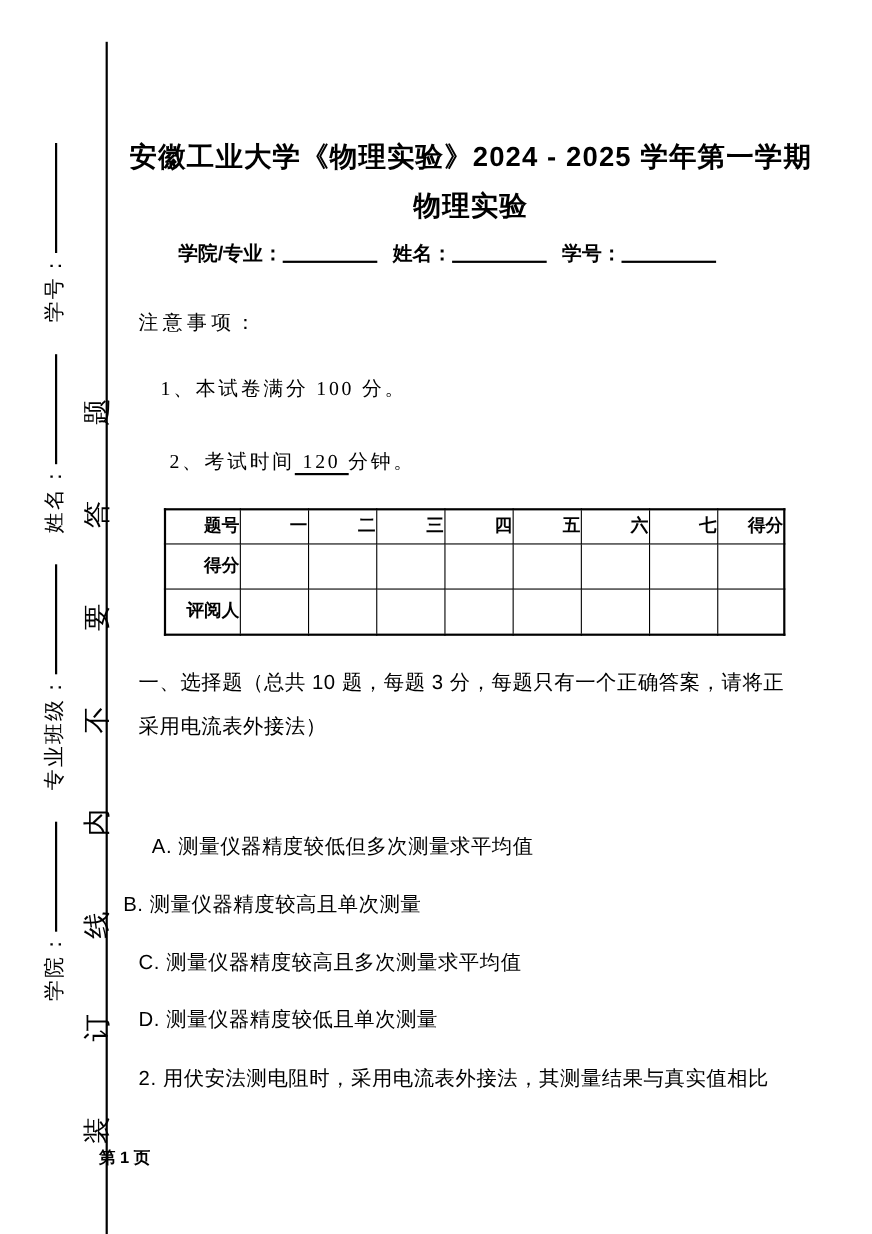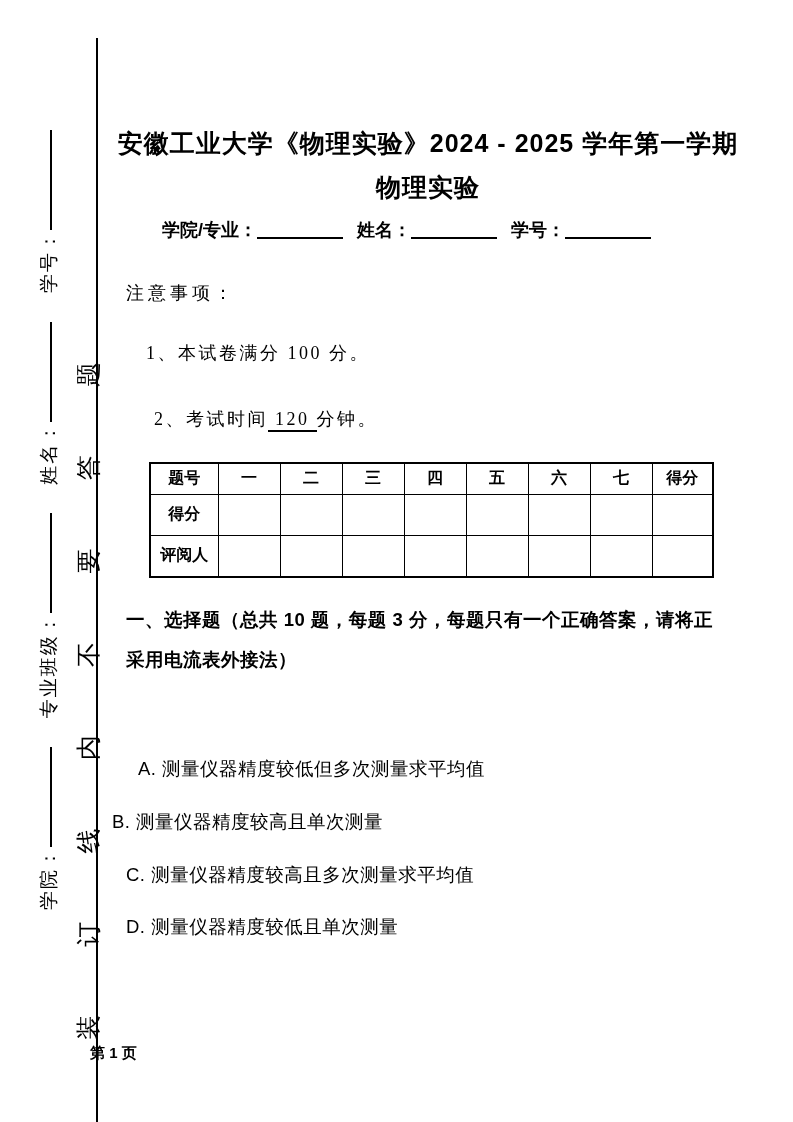--- a/index.html
+++ b/index.html
@@ -99,31 +99,31 @@
   table.score-table {
     position: absolute;
     left: 149px; top: 462px;
     border-collapse: collapse;
     table-layout: fixed;
     font-size: 16px;
     font-weight: bold;
   }
   .score-table td {
     border: 1.5px solid #000;
-    text-align: center;
+    text-align: right;
     vertical-align: middle;
     padding: 0;
   }
   .score-table { border: 2px solid #000; }
   .row-h1 { height: 31px; }
   .row-h2 { height: 41px; }
   .row-h3 { height: 42px; }
 
   .sans-body { font-size: 18.5px; letter-spacing: 0.5px; white-space: nowrap; }
-  .section-heading { font-weight: bold; }
+  .section-heading { font-weight: normal; }
   .sec-line-1 { left: 126px; top: 608px; }
   .sec-line-2 { left: 126px; top: 648px; }
   .q-1 { left: 126px; top: 701px; }
   .opt-a { left: 126px; top: 757px; margin-left: 12px; }
   .opt-b { left: 112px; top: 810px; }
   .opt-c { left: 126px; top: 863px; }
   .opt-d { left: 126px; top: 915px; }
   .q-2 { left: 126px; top: 968px; }
 
   .page-footer {
@@ -234,16 +234,17 @@
     </table>
 
   <div class="abs sans-body section-heading sec-line-1">一、选择题（总共 10 题，每题 3 分，每题只有一个正确答案，请将正</div>
   <div class="abs sans-body section-heading sec-line-2">采用电流表外接法）</div>
 
   <div class="abs sans-body opt-a">A.  测量仪器精度较低但多次测量求平均值</div>
   <div class="abs sans-body opt-b">B.  测量仪器精度较高且单次测量</div>
   <div class="abs sans-body opt-d">D.  测量仪器精度较低且单次测量</div>
   <div class="abs sans-body opt-c">C.  测量仪器精度较高且多次测量求平均值</div>
 
+  <div class="abs sans-body q-2">2.  用伏安法测电阻时，采用电流表外接法，其测量结果与真实值相比</div>
 
   <div class="abs page-footer">第 1 页</div>
 
 </div>
 
 </body></html>

